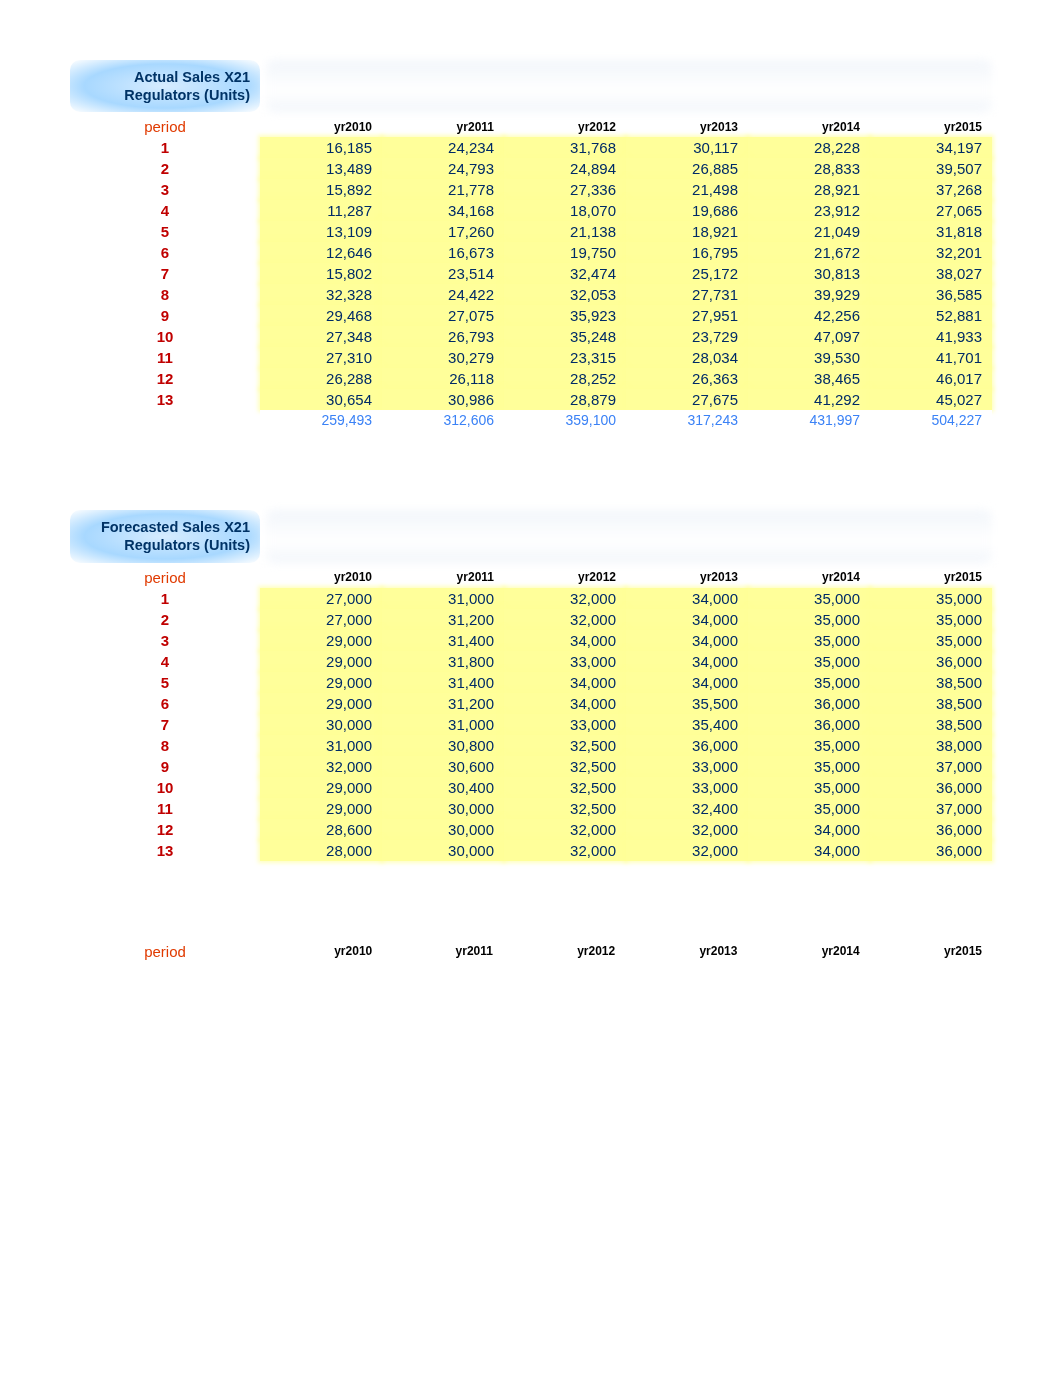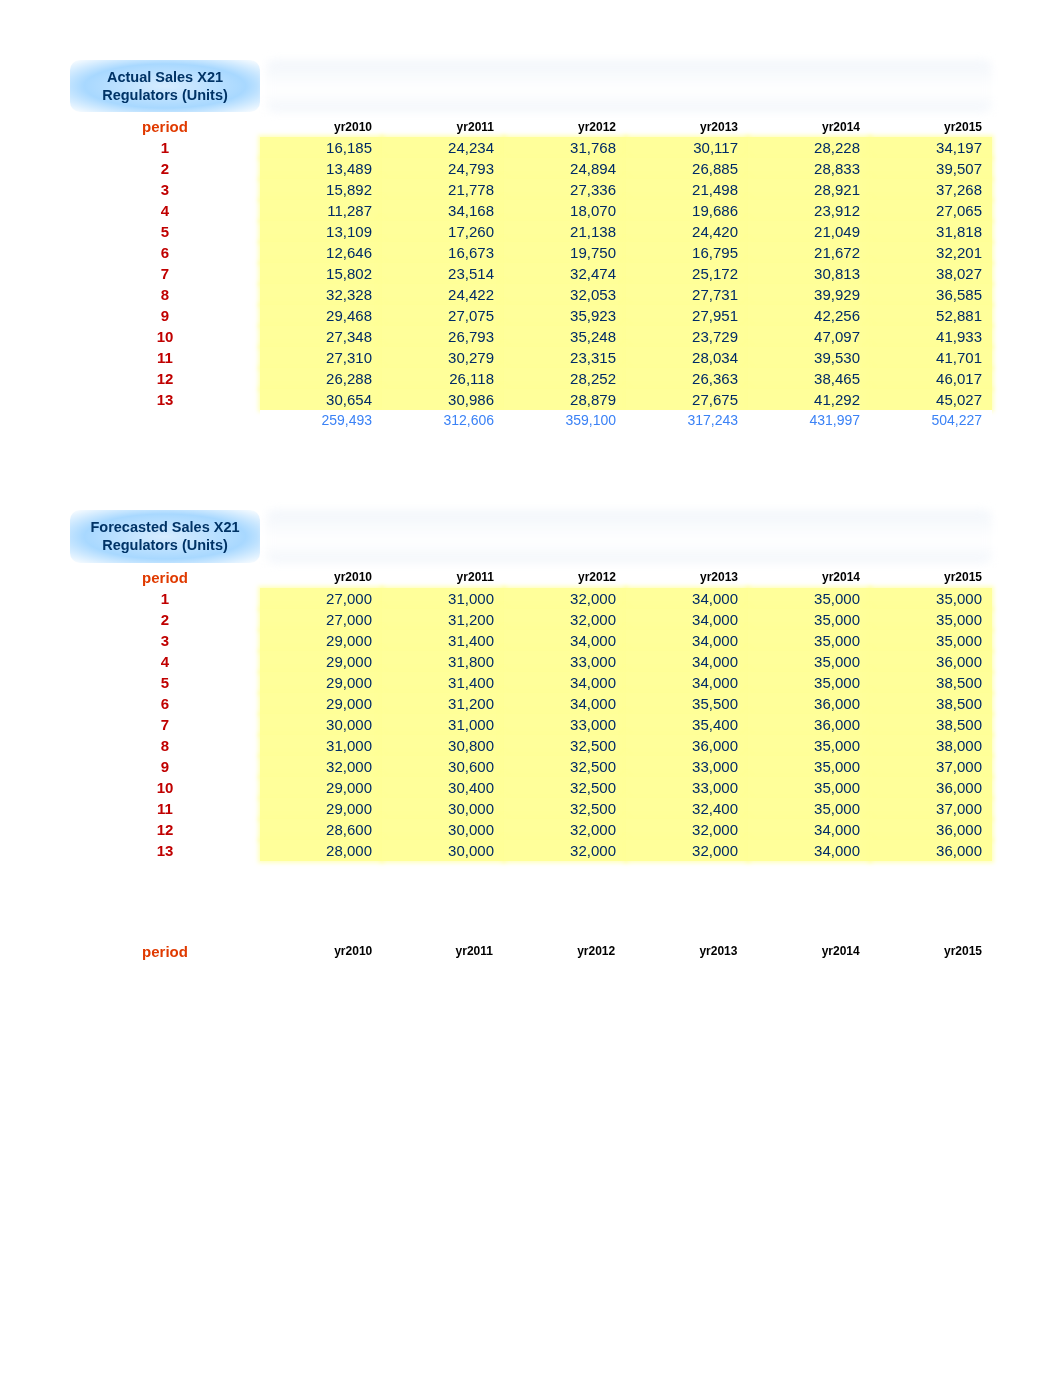--- a/index.html
+++ b/index.html
@@ -17,21 +17,21 @@
     }
     .title-row {
       display: flex;
       align-items: stretch;
       margin-bottom: 4px;
     }
     .title-cell {
       width: 190px;
       background: radial-gradient(ellipse at center, #d6ecff 0%, #a8d8ff 60%, #ffffff 100%);
       padding: 8px 10px;
-      text-align: center;
+      text-align: right;
       font-weight: bold;
       color: #003366;
       font-size: 14.5px;
       line-height: 1.25;
       border-radius: 10px;
       filter: blur(0.2px);
     }
     .title-blur-strip {
       flex: 1;
       background: linear-gradient(to bottom, #f2f6fb 0%, #ffffff 60%, #f2f6fb 100%);
@@ -48,21 +48,21 @@
       text-align: right;
       font-weight: normal;
       white-space: nowrap;
     }
     th.period-head, td.period-cell {
       width: 190px;
       text-align: center;
     }
     th.period-head {
       color: #e03a00;
-      font-weight: bold;
+      font-weight: normal;
       font-size: 15px;
     }
     td.period-cell {
       color: #c00000;
       font-weight: bold;
       font-size: 15px;
     }
     th.year-head {
       font-weight: bold;
       color: #000;
@@ -146,21 +146,21 @@
             <td class="val">18,070</td>
             <td class="val">19,686</td>
             <td class="val">23,912</td>
             <td class="val">27,065</td>
           </tr>
           <tr>
             <td class="period-cell">5</td>
             <td class="val">13,109</td>
             <td class="val">17,260</td>
             <td class="val">21,138</td>
-            <td class="val">24,420</td>
+            <td class="val">18,921</td>
             <td class="val">21,049</td>
             <td class="val">31,818</td>
           </tr>
           <tr>
             <td class="period-cell">6</td>
             <td class="val">12,646</td>
             <td class="val">16,673</td>
             <td class="val">19,750</td>
             <td class="val">16,795</td>
             <td class="val">21,672</td>

